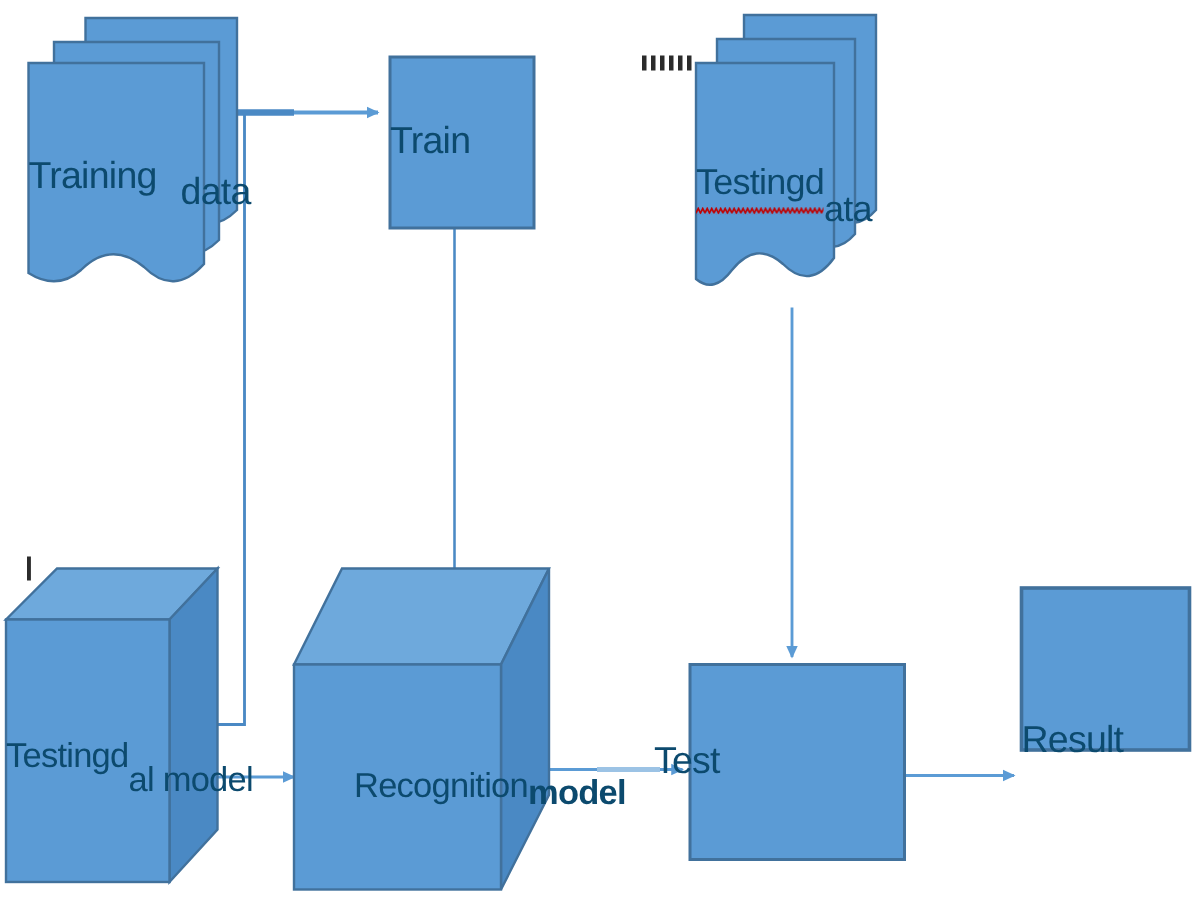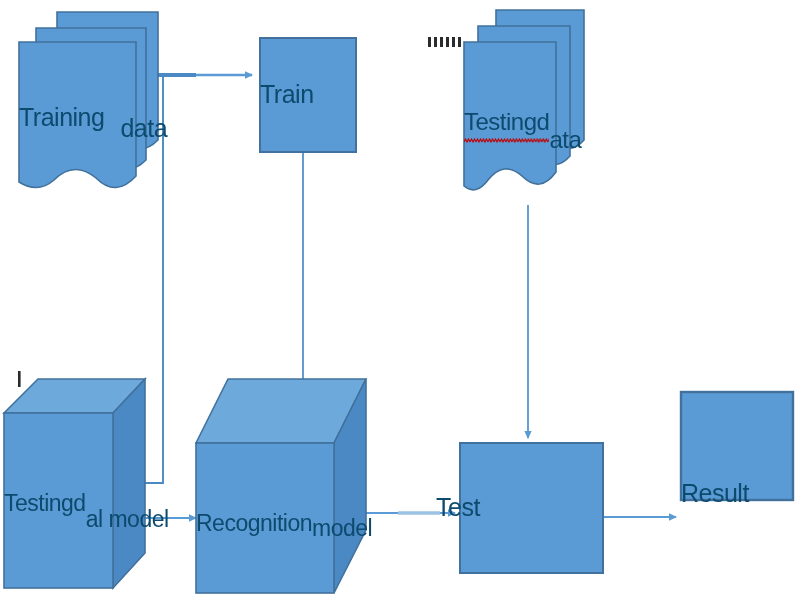--- a/index.html
+++ b/index.html
@@ -169,23 +169,23 @@
       </svg>
     </span>
     <span style="margin-top:36px;">ata</span>
   </div>
 
   <div class="node-label" style="left:4px; top:423px; width:109px; height:160px; font-size:23px;">
     <span>Testingd</span>
     <span style="margin-top:32px;">al model</span>
   </div>
 
-  <div class="node-label" style="left:196px; top:453px; width:123px; height:140px; font-size:23px;">
+  <div class="node-label" style="left:196px; top:453px; width:123px; height:140px; font-size:23px;padding-left:40px;">
     <span>Recognition</span>
-    <span style="margin-top:11px;">model</span>
+    <span style="margin-top:11px;font-weight:bold;">model</span>
   </div>
 
   <div class="node-label" style="left:436px; top:443px; width:143px; height:130px; font-size:25px;">
     <span>Test</span>
   </div>
 
   <div class="node-label" style="left:681px; top:392px; width:112px; height:108px; font-size:25px;margin-top:48px;">
     <span>Result</span>
   </div>
 

